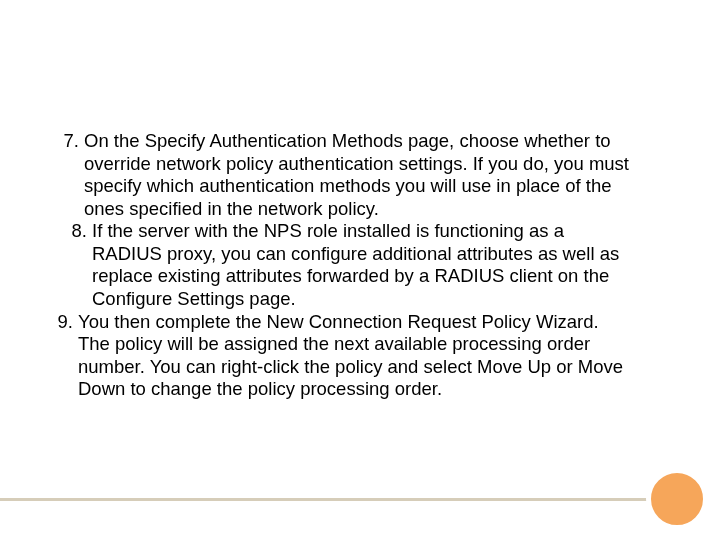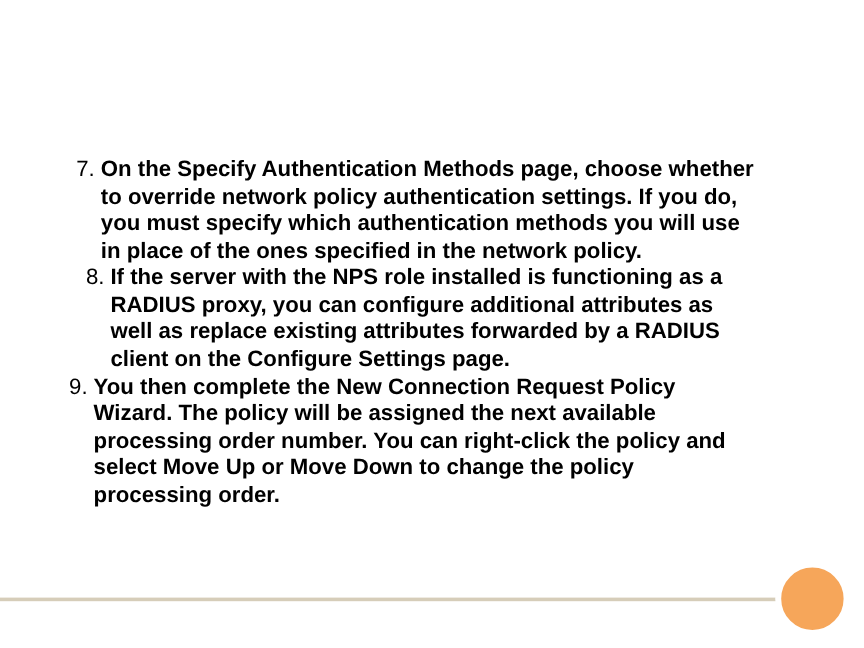--- a/index.html
+++ b/index.html
@@ -31,21 +31,20 @@
   .list-number {
     flex-shrink: 0;
     text-align: right;
     padding-right: 5px;
   }
   .num-7 { width: 34px; }
   .num-8 { width: 42px; }
   .num-9 { width: 28px; }
   .list-text {
     flex: 1;
-    font-weight: bold;
   }
   .decor-circle {
     position: absolute;
     bottom: 10px;
     right: 12px;
     width: 62px;
     height: 62px;
     border-radius: 50%;
     background: #f6a65a;
     border: 5px solid #ffffff;

